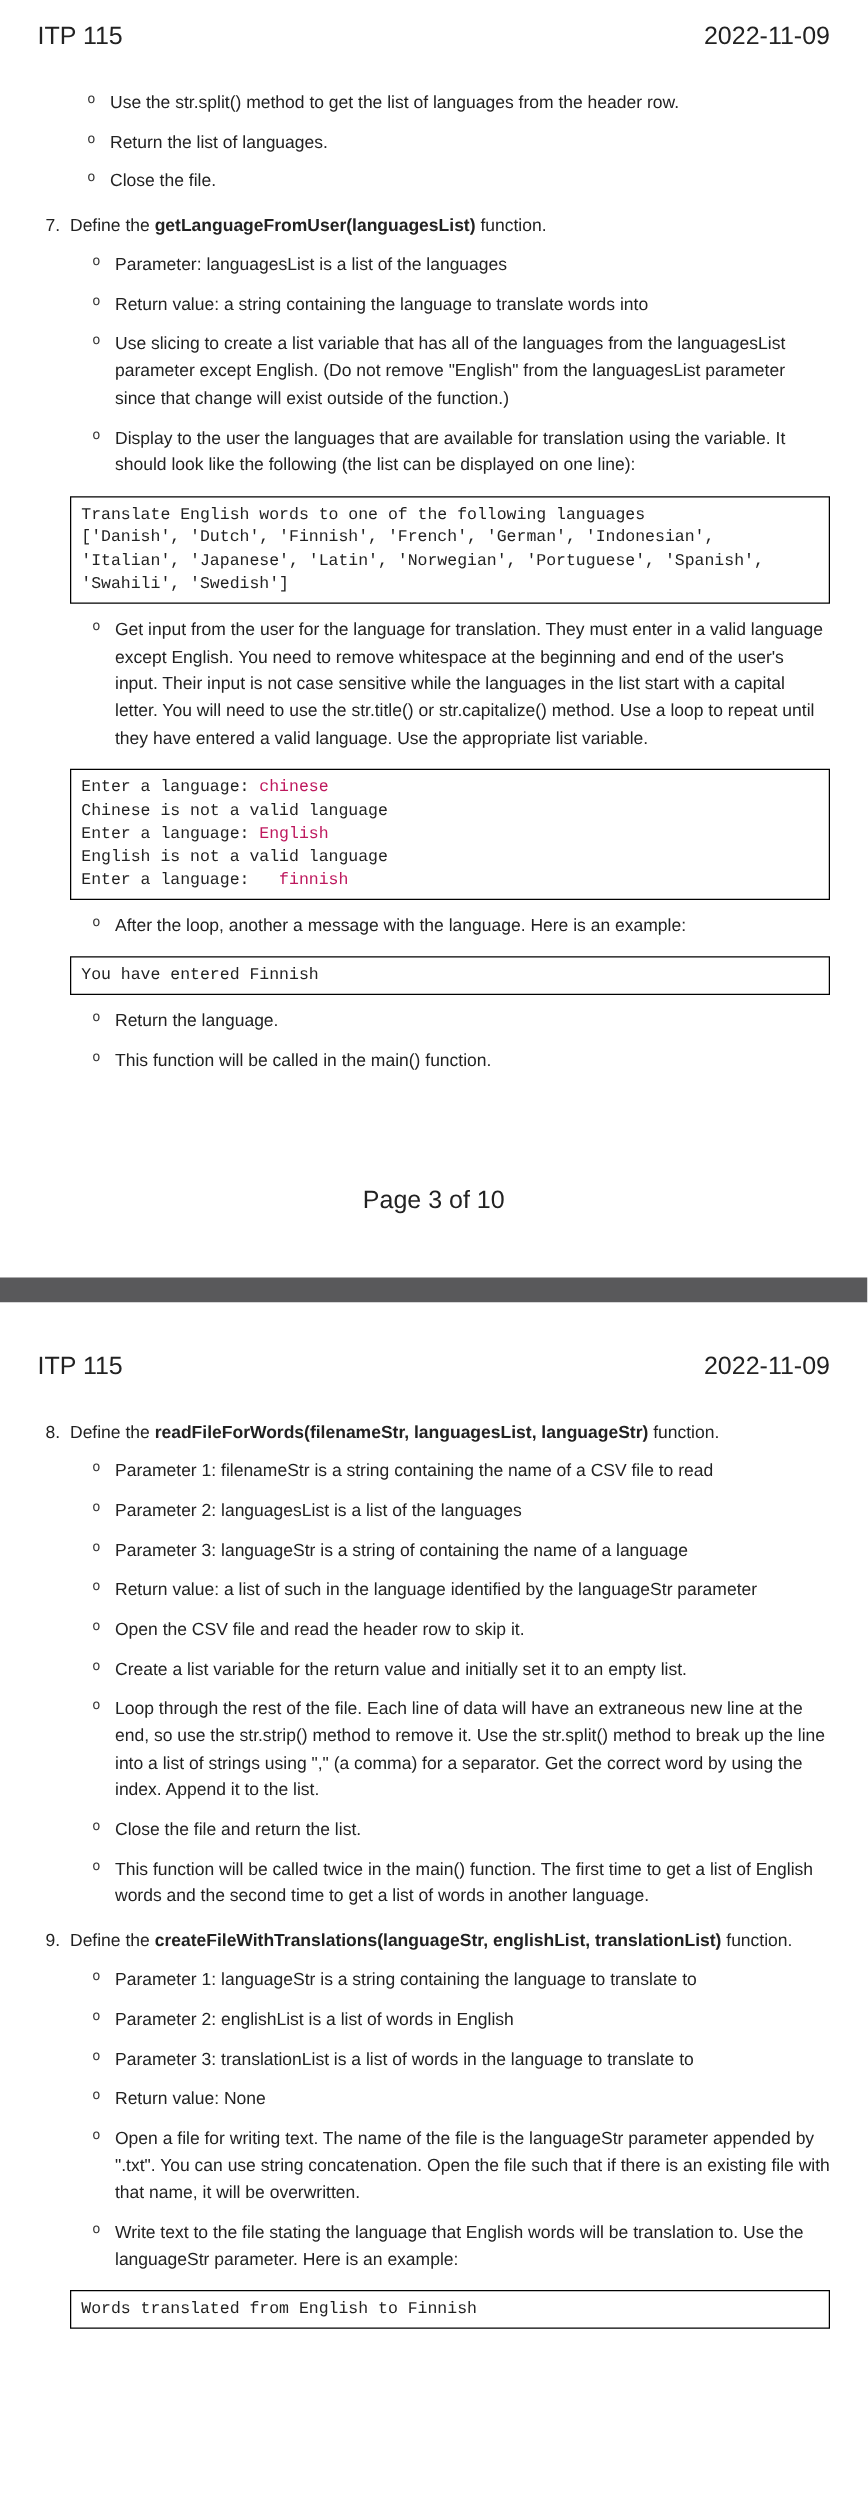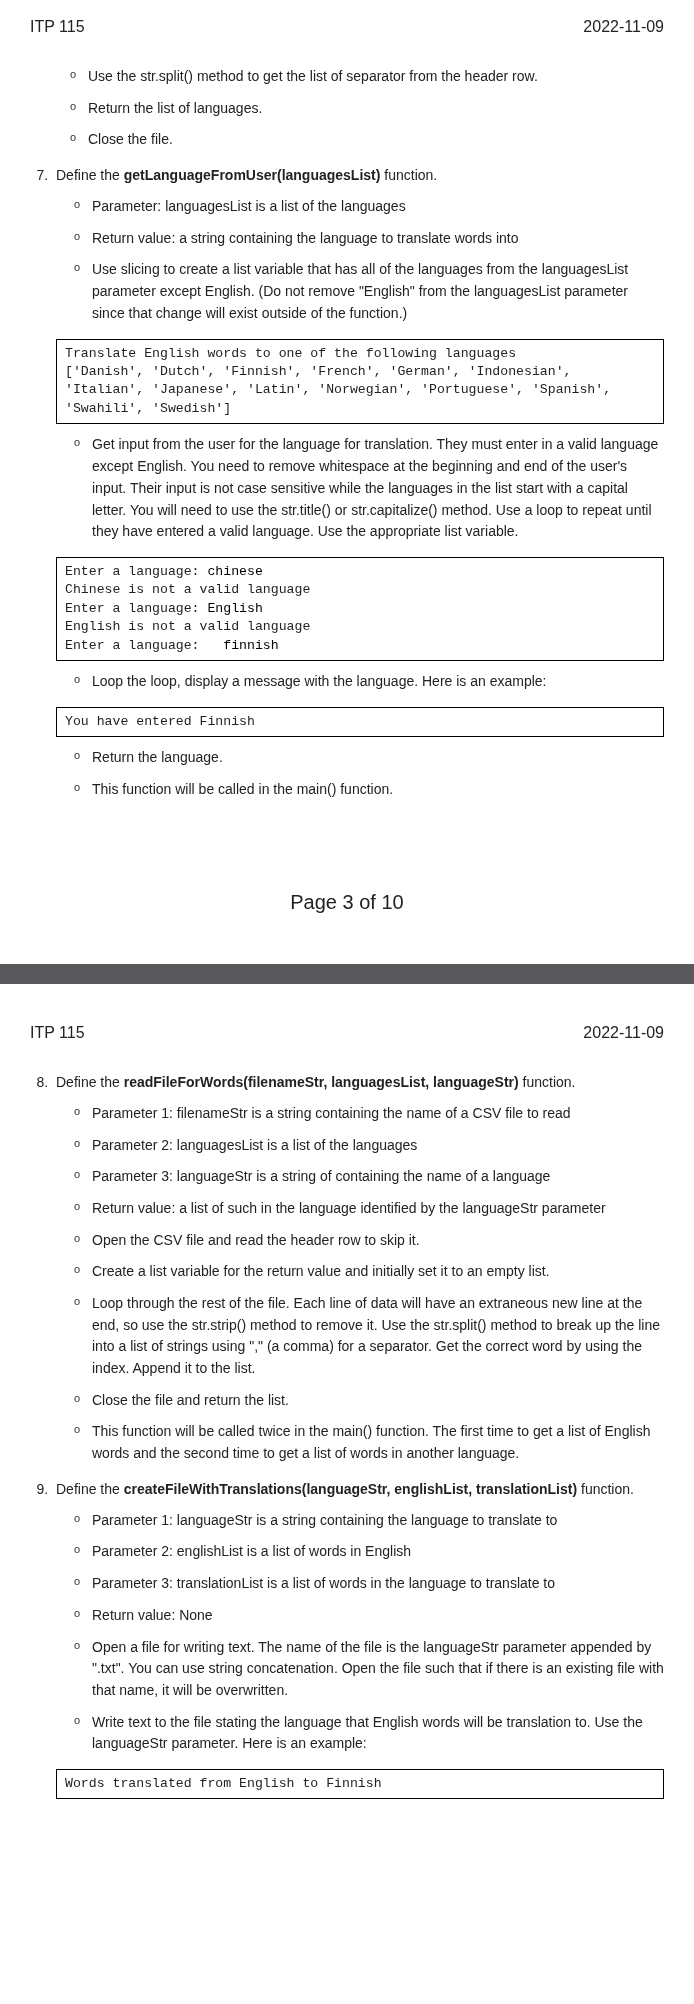--- a/index.html
+++ b/index.html
@@ -17,21 +17,21 @@
   }
   .gap {
     height: 20px;
     background: #59595b;
     margin: 0;
   }
   .header-row {
     display: flex;
     justify-content: space-between;
     margin-bottom: 30px;
-    font-size: 16px;
+    font-size: 20px;
   }
   ol.main {
     list-style: decimal;
     padding-left: 22px;
     margin: 0;
   }
   ol.main > li {
     margin-bottom: 8px;
     padding-left: 4px;
     line-height: 1.5;
@@ -58,63 +58,64 @@
   .codebox {
     border: 1.5px solid #000;
     padding: 5px 8px;
     margin: 6px 0 10px 0;
     font-family: "Consolas", "Menlo", "Courier New", monospace;
     font-size: 13.2px;
     font-weight: normal;
     line-height: 1.4;
     white-space: pre-wrap;
   }
-  .codebox .grn { color: #000000; }
+  .codebox .grn { color: #be185d; }
   .page-footer {
     text-align: center;
     margin-top: 90px;
     font-size: 20px;
   }
   b { font-weight: 700; }
 </style>
 </head>
 <body>
 
 <div class="page">
   <div class="header-row">
     <span>ITP 115</span>
     <span>2022-11-09</span>
   </div>
 
   <ul class="sub" style="margin-left:22px;">
-    <li>Use the str.split() method to get the list of separator from the header row.</li>
+    <li>Use the str.split() method to get the list of languages from the header row.</li>
     <li>Return the list of languages.</li>
     <li>Close the file.</li>
   </ul>
 
   <ol class="main" start="7">
     <li>
       <span>Define the </span><b>getLanguageFromUser(languagesList)</b><span> function.</span>
       <ul class="sub">
         <li>Parameter: languagesList is a list of the languages</li>
         <li>Return value: a string containing the language to translate words into</li>
         <li>Use slicing to create a list variable that has all of the languages from the languagesList parameter except English. (Do not remove "English" from the languagesList parameter since that change will exist outside of the function.)</li>
+        <li>Display to the user the languages that are available for translation using the variable. It should look like the following (the list can be displayed on one line):</li>
       </ul>
       <div class="codebox">Translate English words to one of the following languages
 ['Danish', 'Dutch', 'Finnish', 'French', 'German', 'Indonesian', 'Italian', 'Japanese', 'Latin', 'Norwegian', 'Portuguese', 'Spanish', 'Swahili', 'Swedish']</div>
       <ul class="sub">
         <li>Get input from the user for the language for translation. They must enter in a valid language except English. You need to remove whitespace at the beginning and end of the user's input. Their input is not case sensitive while the languages in the list start with a capital letter. You will need to use the str.title() or str.capitalize() method. Use a loop to repeat until they have entered a valid language. Use the appropriate list variable.</li>
       </ul>
       <div class="codebox"><span>Enter a language: </span><span class="grn">chinese</span>
 <span>Chinese is not a valid language</span>
 <span>Enter a language: </span><span class="grn">English</span>
 <span>English is not a valid language</span>
 <span>Enter a language:   </span><span class="grn">finnish</span></div>
       <ul class="sub">
-        <li>Loop the loop, display a message with the language. Here is an example:</li>
+        <li>After the loop, another a message with the language. Here is an example:</li>
       </ul>
       <div class="codebox">You have entered Finnish</div>
       <ul class="sub">
         <li>Return the language.</li>
         <li>This function will be called in the main() function.</li>
       </ul>
     </li>
   </ol>
 
   <div class="page-footer">Page 3 of 10</div>

